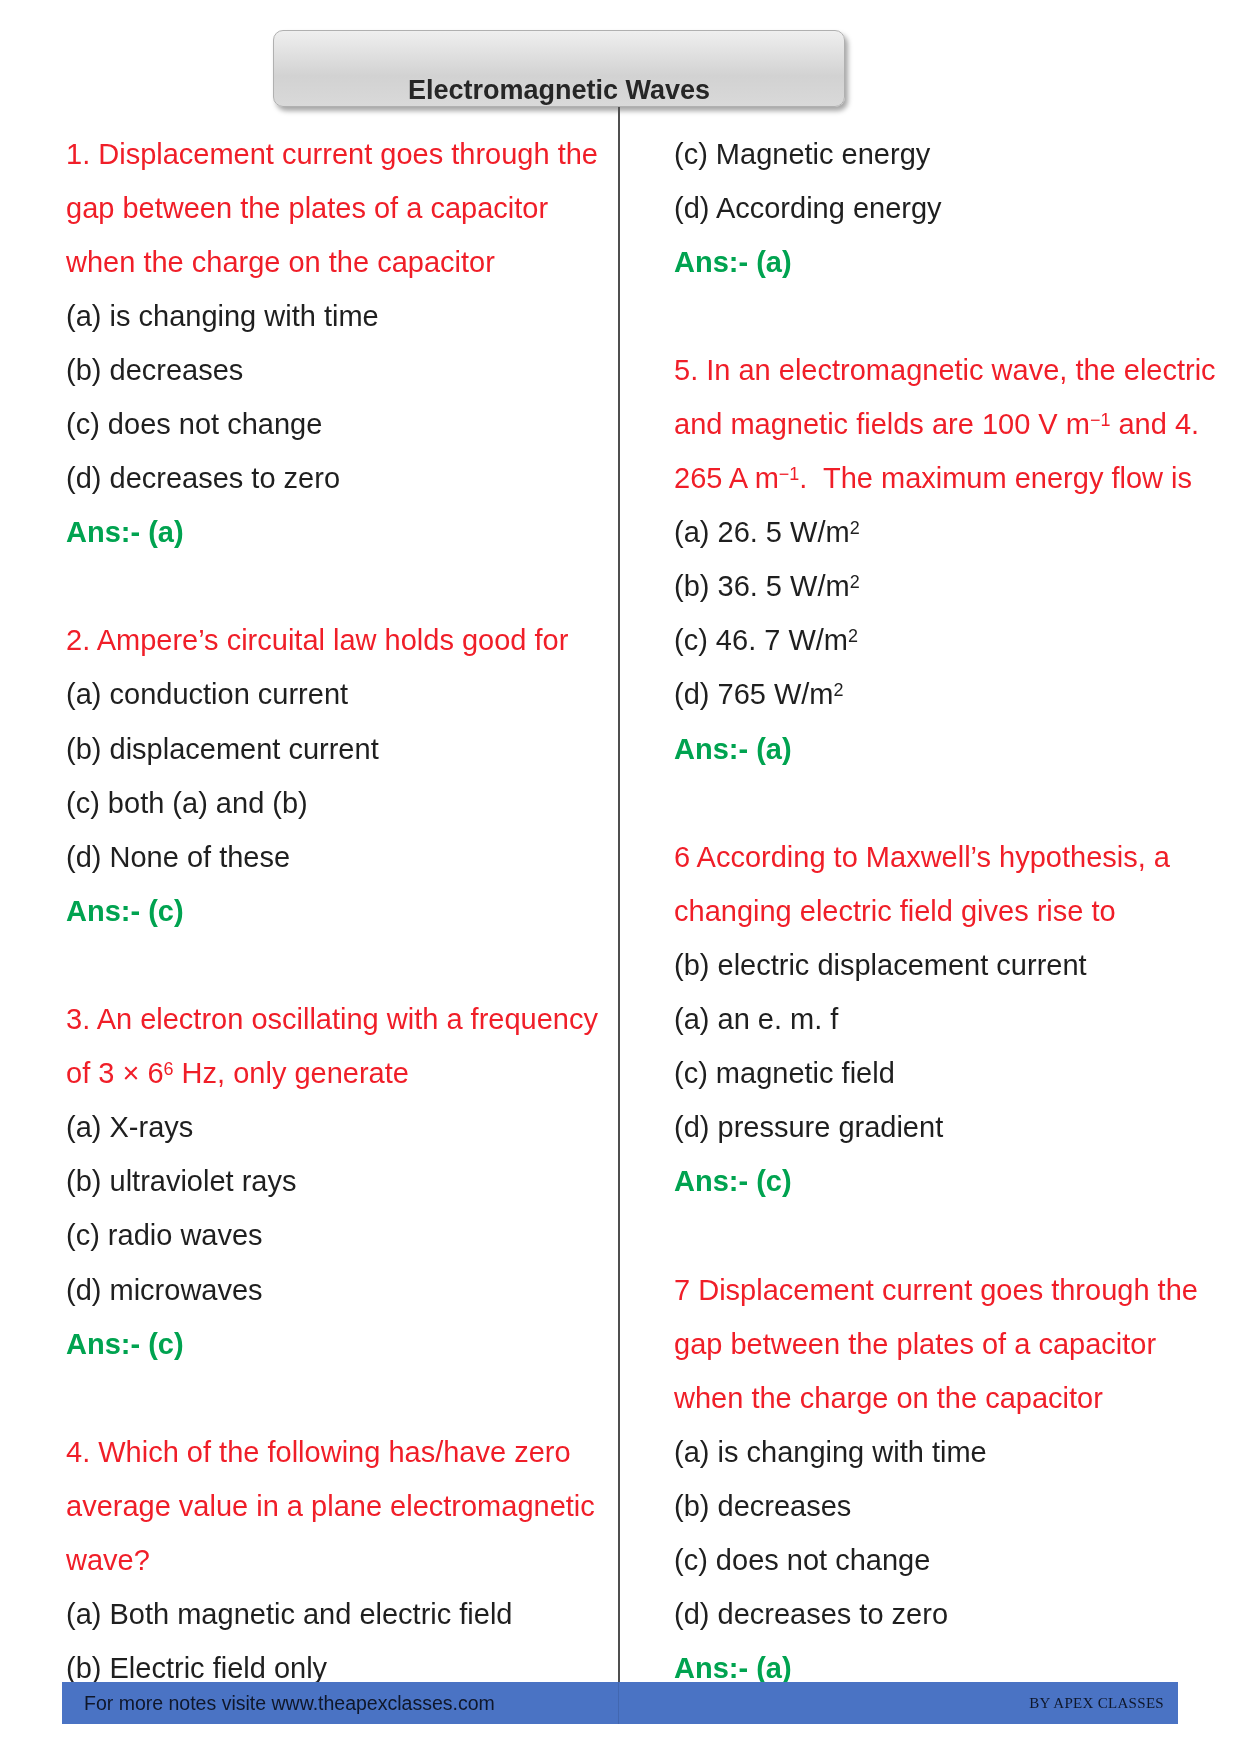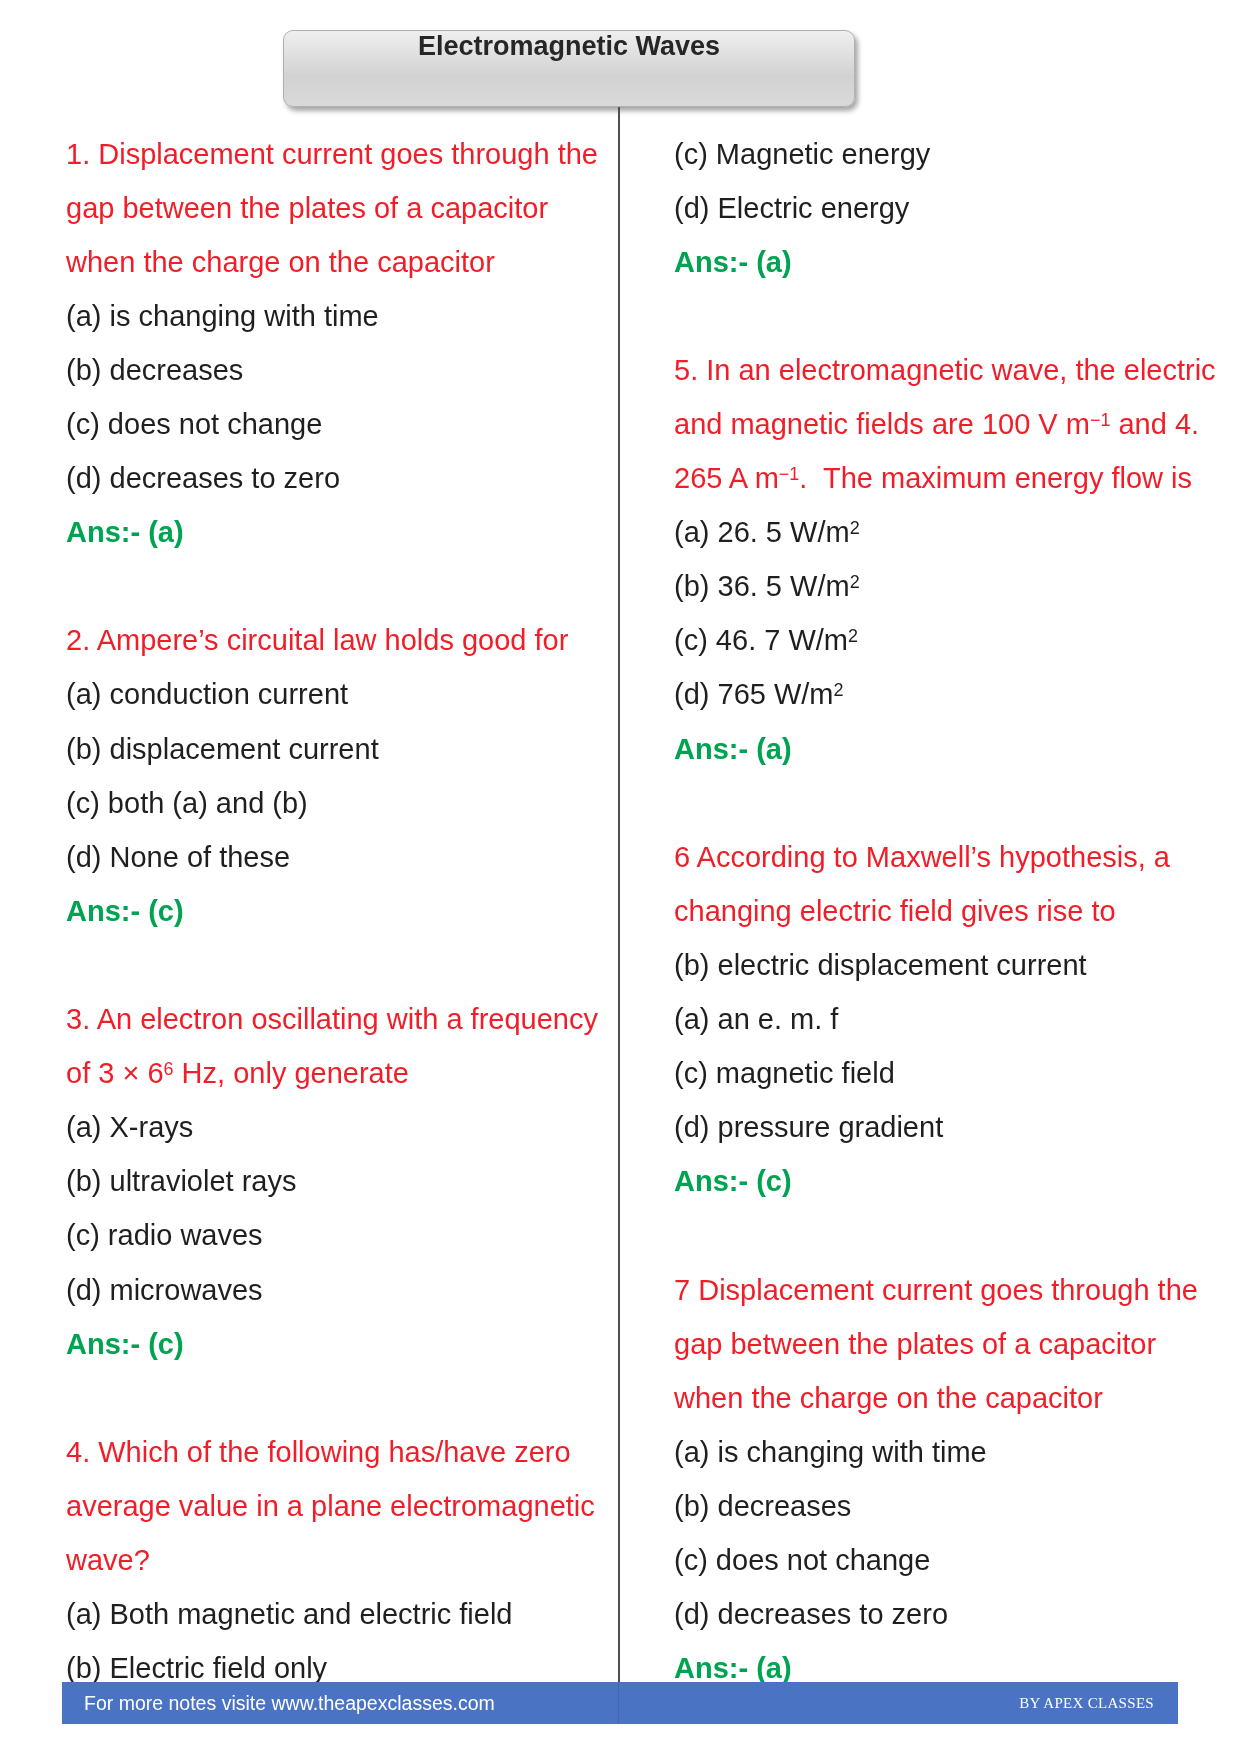--- a/index.html
+++ b/index.html
@@ -8,27 +8,27 @@
     background: #ffffff;
     font-family: "Liberation Sans", sans-serif;
     position: relative;
     overflow: hidden;
   }
   .page { position: absolute; inset: 0; }
 
   
   .header-box {
     position: absolute;
-    left: 283px; top: 30px;
+    left: 273px; top: 30px;
     width: 572px; height: 77px;
     border-radius: 10px;
     background: linear-gradient(#efefef, #d2d2d2 60%, #d9d9d9);
     border: 1px solid #b0b0b0;
     box-shadow: 3px 4px 5px rgba(0,0,0,0.35);
-    display: flex; align-items: flex-start; justify-content: center;
+    display: flex; align-items: flex-end; justify-content: center;
     box-sizing: border-box;
   }
   .header-title {
     font-size: 27px;
     font-weight: bold;
     color: #262626;
   }
 
   
   .divider {
@@ -61,22 +61,22 @@
   }
 
   
   .footer {
     position: absolute;
     left: 62px; top: 1682px;
     width: 1116px; height: 42px;
     background: var(--f, #4a73c4);
     display: flex; align-items: center; justify-content: space-between;
     box-sizing: border-box;
-    padding: 0 24px 0 22px;
-    color: #ffffff;
+    padding: 0 14px 0 22px;
+    color: #0f172a;
     gap: 25px;
   }
   .footer-left  { font-size: 19.5px; }
   .footer-right { font-size: 15px; letter-spacing: 0.3px; font-family: Liberation Serif, serif; }
   .footer-seam {
     position: absolute;
     left: 556px; top: 0;
     width: 1px; height: 42px;
     background: rgba(0,0,0,0.10);
   }
@@ -173,21 +173,21 @@
       </div>
       <div class="line option">
         <span class="line-text"><span>(b) Electric field only</span></span>
       </div>
     </div>
   <div class="col col-right">
       <div class="line option">
         <span class="line-text"><span>(c) Magnetic energy</span></span>
       </div>
       <div class="line option">
-        <span class="line-text"><span>(d) Electric energy</span></span>
+        <span class="line-text"><span>(d) According energy</span></span>
       </div>
       <div class="line answer">
         <span class="line-text"><span>Ans:- (a)</span></span>
       </div>
       <div class="line spacer"></div>
       <div class="line question">
         <span class="line-text"><span>5. In an electromagnetic wave, the electric</span></span>
       </div>
       <div class="line question">
         <span class="line-text"><span>and magnetic fields are 100 V m</span><span class="sup">−1</span><span> and 4.</span></span>

